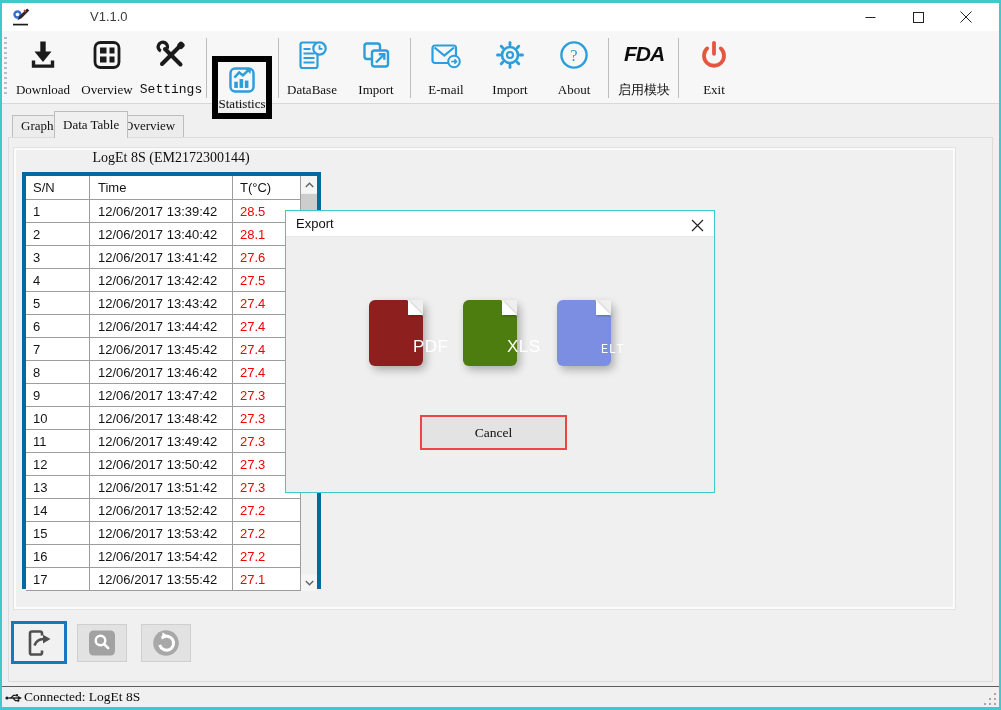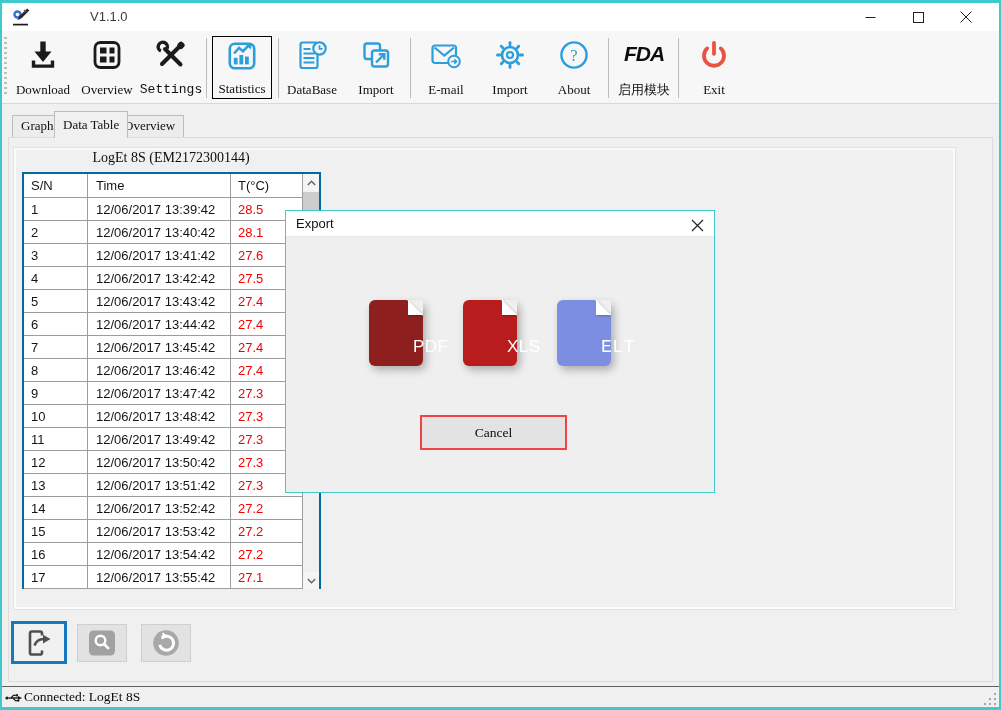--- a/index.html
+++ b/index.html
@@ -19,34 +19,34 @@
   .win-title { position:absolute; left:88px; top:6px; font-family:"Liberation Sans",sans-serif; font-size:13px; color:#3c3c3c; }
   .winbtn { position:absolute; top:0; width:46px; height:28px; display:flex; align-items:center; justify-content:center; background:transparent; }
   .winbtn.min { left:845px; } .winbtn.max { left:893px; } .winbtn.close { left:941px; }
 
   
   .toolbar { position:absolute; left:2px; top:31px; width:997px; height:73px; background:#f7f7f7; border-bottom:1px solid #d8d8d8; }
   .grip { position:absolute; left:2px; top:6px; width:3px; height:60px;
           background-image:repeating-linear-gradient(#bdbdbd 0 2px, transparent 2px 5px); }
   .tbtn { position:absolute; top:5px; height:63px; display:flex; flex-direction:column; align-items:center; justify-content:space-between; padding:1px 0 2px; }
   .tbtn .lbl { font-size:13px; color:#101010; white-space:nowrap; line-height:14px; }
-  .tbtn.selected { border:1px solid #000000; }
+  .tbtn.selected { border:6px solid #000000;margin-top:20px; }
   .tsep { position:absolute; top:7px; width:1px; height:60px; background:#bdbdbd; }
 
   
   .tabpage { position:absolute; left:8px; top:137px; width:985px; height:545px; background:#f0f0f0; border:1px solid #dcdcdc; }
   .tab { position:absolute; height:22px; top:115px; background:#ececec; border:1px solid #bdbdbd; border-bottom:none;
          font-size:13px; color:#101010; padding:2px 8px 0; z-index:5; }
   .tab.active { top:111px; height:27px; background:#f0f0f0; padding-top:5px; z-index:6; }
 
   
   .panel { position:absolute; left:14px; top:148px; width:941px; height:461px; background:#f0f0f0;
            border:2px solid #fbfbfb; outline:1px solid #e2e2e2; }
   .tbl-title { position:absolute; left:22px; top:150px; width:298px; text-align:center; font-size:14px; color:#0c0c0c; }
-  .dtable { position:absolute; left:22px; top:172px; width:299px; height:417px; background:#fff; border:2px solid #0369a1; z-index:1; }
+  .dtable { position:absolute; left:22px; top:172px; width:299px; height:417px; background:#fff; border:4px solid #0369a1; z-index:1; }
   .thead { display:flex; height:24px; border-bottom:1px solid #9d9d9d; font-family:"Liberation Sans",sans-serif; font-size:13px; color:#141414; }
   .th,.td { display:flex; align-items:center; }
   .c-sn { width:64px; padding-left:7px; border-right:1px solid #9d9d9d; }
   .c-time { width:143px; padding-left:8px; border-right:1px solid #9d9d9d; }
   .c-temp { width:72px; padding-left:7px; border-right:1px solid #9d9d9d; }
   .tr { display:flex; height:23px; border-bottom:1px solid #9d9d9d; font-family:"Liberation Sans",sans-serif; font-size:13px; color:#141414; background:#fff; }
   .td.c-temp { color:#f50000; }
   
   .vscroll { position:absolute; right:0; top:0; width:17px; height:415px; background:#f0f0f0; border-left:1px solid #9d9d9d; }
   .sb-btn { position:absolute; left:0; width:16px; height:17px; display:flex; align-items:center; justify-content:center; background:#f5f5f5; }
@@ -74,21 +74,21 @@
   .dlg-close { position:absolute; right:8px; top:5px; width:18px; height:18px; display:flex; align-items:center; justify-content:center; }
   .ftile { position:absolute; top:89px; width:54px; height:66px; border-radius:6px; box-shadow:3px 4px 8px rgba(0,0,0,.28); }
   .ftile::before { content:""; position:absolute; top:0; right:0; width:0; height:0;
                    border-top:16px solid #efefef; border-left:16px solid transparent; }
   .ftile::after { content:""; position:absolute; top:0; right:0; width:0; height:0;
                   border-left:15px solid #ffffff; border-top:15px solid transparent;
                   filter:drop-shadow(1px 1px 1px rgba(0,0,0,.25)); }
   .ftile .flabel { position:absolute; left:0; right:0; bottom:9px; text-align:center; color:#fff;
                    font-family:"Liberation Sans",sans-serif; font-size:17px; letter-spacing:.5px;padding-left:44px; }
   .ftile.t0 { left:83px; } .ftile.t1 { left:177px; } .ftile.t2 { left:271px; }
-  .ftile.t2 .flabel { font-family:"Liberation Mono",monospace; font-size:18px; }
+  .ftile.t2 .flabel { font-family:"Liberation Mono",monospace; font-size:12px; }
   .cancel-btn { position:absolute; left:134px; top:204px; width:147px; height:35px; background:#e3e3e3;
                 border:2px solid #ef4444; font-size:13.5px; color:#0c0c0c; display:flex; align-items:center; justify-content:center; }
 
   svg { display:block; }
 </style>
 </head>
 <body>
 
 <div class="window">
 
@@ -436,21 +436,21 @@
       <span class="txt">Export</span>
       <div class="dlg-close">
         <svg width="13" height="13" viewBox="0 0 13 13">
             <path d="M1 1l11 11M12 1L1 12" stroke="#222" stroke-width="1.2"></path>
           </svg>
       </div>
     </div>
     <div class="ftile t0" style="background: rgb(142, 31, 31);">
       <span class="flabel">PDF</span>
     </div>
-    <div class="ftile t1" style="background: #b91c1c;">
+    <div class="ftile t1" style="background: #4d7c0f;">
       <span class="flabel">XLS</span>
     </div>
     <div class="ftile t2" style="background: rgb(124, 142, 225);">
       <span class="flabel">ELT</span>
     </div>
     <div class="cancel-btn">
       <span>Cancel</span>
     </div>
   </div>
 

